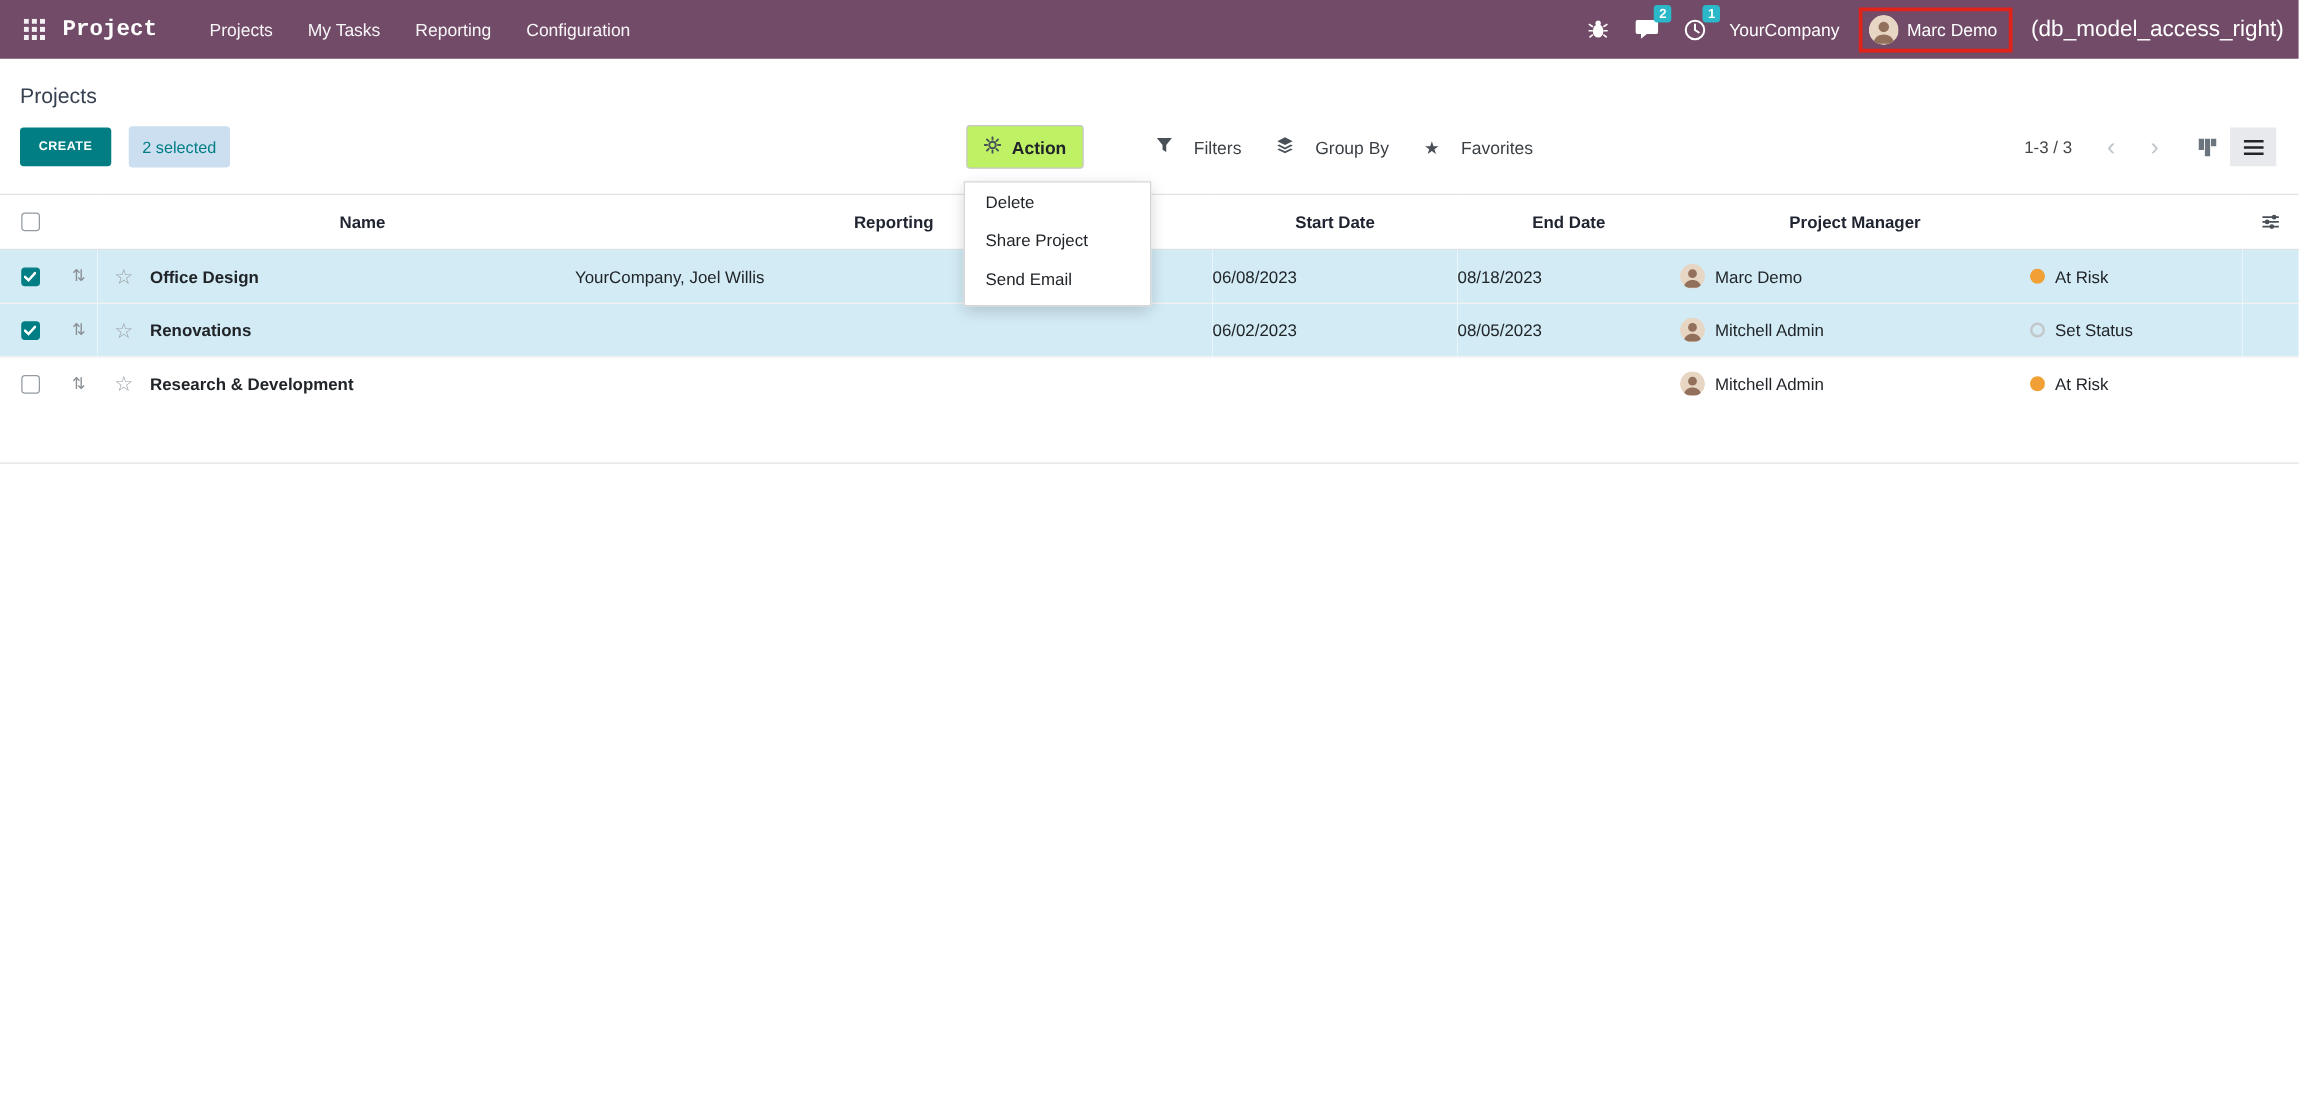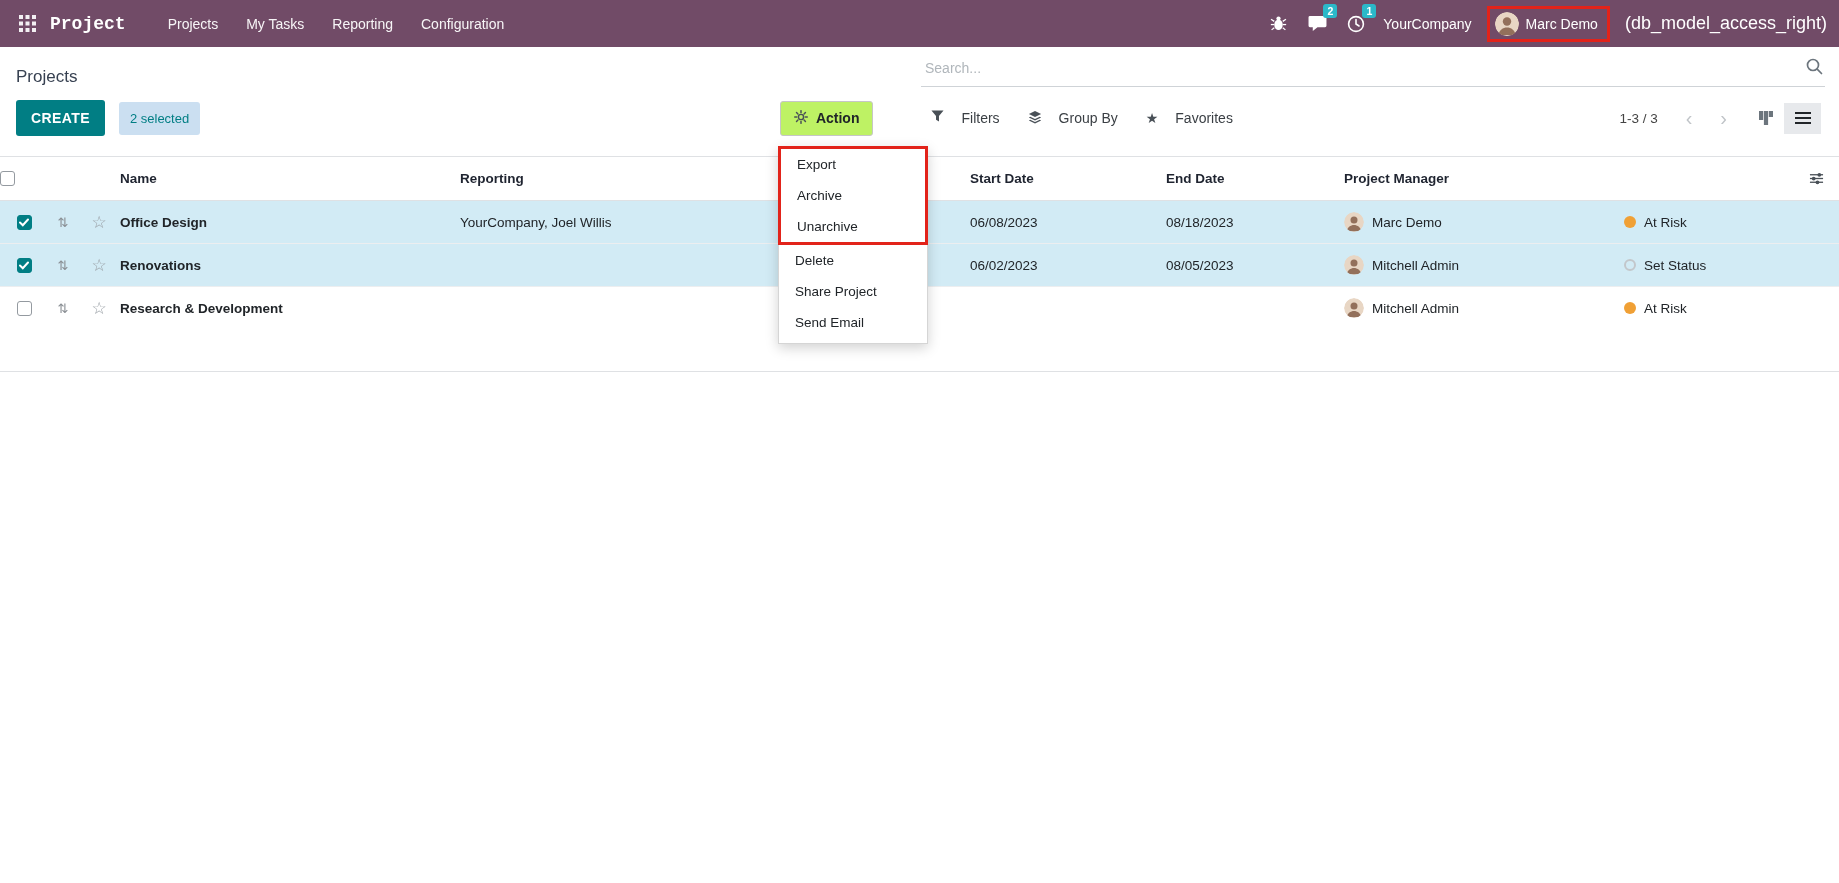--- a/index.html
+++ b/index.html
@@ -23,42 +23,42 @@
 
   
   .subheader { display: flex; align-items: flex-end; justify-content: space-between; padding: 13px 14px 0 16px; height: 40px; }
   .page-title { font-size: 17px; color: #374151; }
   .searchbar { width: 904px; display: flex; align-items: center; border-bottom: 1px solid #cfd3d7; padding: 0 2px 7px 4px; }
   .searchbar input { border: 0; outline: 0; flex: 1; font-size: 14px; color: #212529; background: transparent; }
   .searchbar input::placeholder { color: #b0b6bb; }
 
   
   .control { display: flex; align-items: center; padding: 13px 18px 20px 16px; }
-  .btn-create { background: #017E84; color: #fff; border: 0; font-weight: 700; font-size: 14px; letter-spacing: .4px; padding: 10px 15px; border-radius: 3px; cursor: pointer; font-family: inherit; }
+  .btn-create { background: #017E84; color: #fff; border: 0; font-weight: 700; font-size: 10px; letter-spacing: .4px; padding: 10px 15px; border-radius: 3px; cursor: pointer; font-family: inherit; }
   .sel-badge { margin-left: 14px; background: #CBDFF1; color: #017E84; font-size: 13px; padding: 9px 11px; border-radius: 3px; }
   .spacer1 { flex: 1.5; } .spacer2 { flex: 1; }
   .action-wrap { position: relative; }
   .btn-action { display: flex; align-items: center; gap: 8px; background: #bef264; border: 1px solid #c6c6c6; border-radius: 3px; padding: 8px 13px; font-size: 14px; font-weight: 700; color: #212529; cursor: pointer; font-family: inherit; }
   .facet-group { display: flex; align-items: center; gap: 28px; margin-left: 58px; }
   .facet { display: flex; align-items: center; gap: 17px; font-size: 14px; color: #3a3f44; cursor: pointer; white-space: nowrap; }
   .fav-star { font-size: 14px; color: #495057; line-height: 1; }
   .pager { display: flex; align-items: center; gap: 28px; font-size: 13.5px; color: #444; white-space: nowrap; }
   .chev { color: #c0c4c8; font-size: 20px; line-height: 1; cursor: pointer; }
   .switcher { display: flex; margin-left: 20px; }
   .sw-btn { width: 37px; height: 31px; display: flex; align-items: center; justify-content: center; cursor: pointer; }
   .sw-btn.active { background: #e7e9ec; }
 
   
   .dropdown { position: absolute; top: calc(100% + 10px); left: -2px; width: 150px; background: #fff; border: 1px solid #d5d5d5; box-shadow: 0 4px 12px rgba(0,0,0,.18); z-index: 40; padding-bottom: 5px; }
   .dd-group-highlight { border: 3px solid #E2231A; margin: -1px -1px 0 -1px; background: #fff; }
   .dd-item { font-size: 13.5px; color: #212529; padding: 0 16px; height: 31px; display: flex; align-items: center; cursor: pointer; white-space: nowrap; }
 
   
   table.list { width: 100%; border-collapse: collapse; table-layout: fixed; }
-  .list thead th { border-top: 1px solid #dfe1e4; border-bottom: 1px solid #dfe1e4; font-size: 13.5px; font-weight: 700; text-align: left; height: 44px; padding: 0; color: #1f2430; }
+  .list thead th { border-top: 1px solid #dfe1e4; border-bottom: 1px solid #dfe1e4; font-size: 13.5px; font-weight: 700; text-align: center; height: 44px; padding: 0; color: #1f2430; }
   .list td { height: 43px; font-size: 13.5px; padding: 0; border-top: 1px solid #eceef0; overflow: hidden; white-space: nowrap; }
   .list tbody tr:first-child td { border-top: 0; }
   tr.selected td { background: #D2EBF5; }
   .c-center { text-align: center; }
   .pad { padding-left: 16px; }
   .name-cell { font-weight: 700; }
   .cb { width: 15px; height: 15px; border: 1px solid #949aa0; border-radius: 3px; display: inline-flex; align-items: center; justify-content: center; background: #fff; vertical-align: middle; cursor: pointer; }
   .cb.checked { background: #017E84; border-color: #017E84; }
   .handle { color: #8a8f94; font-size: 13px; cursor: grab; }
   .row-star { color: #9aa0a6; font-size: 17px; cursor: pointer; line-height: 1; }
@@ -132,29 +132,20 @@
           </svg>
       </span>
       <span class="user-name">Marc Demo</span>
     </div>
     <div class="db-label">(db_model_access_right)</div>
   </div>
 </div>
 
 <div class="subheader">
   <div class="page-title">Projects</div>
-  <div class="searchbar">
-    <input type="text" placeholder="Search..." style="">
-    <span>
-      <svg width="18" height="18" viewBox="0 0 18 18">
-          <circle cx="8" cy="8" r="5.5" fill="none" stroke="#6c757d" stroke-width="1.7"></circle>
-          <line x1="12.2" y1="12.2" x2="16.5" y2="16.5" stroke="#6c757d" stroke-width="1.7" stroke-linecap="round"></line>
-        </svg>
-    </span>
-  </div>
 </div>
 
 <div class="control">
   <button class="btn-create">CREATE</button>
   <span class="sel-badge">2 selected</span>
   <div class="spacer1"></div>
   <div class="action-wrap">
     <button class="btn-action">
       <span>
         <svg width="14" height="14" viewBox="0 0 16 16">
@@ -167,25 +158,20 @@
               <line x1="2.9" y1="2.9" x2="4.5" y2="4.5"></line>
               <line x1="11.5" y1="11.5" x2="13.1" y2="13.1"></line>
               <line x1="2.9" y1="13.1" x2="4.5" y2="11.5"></line>
               <line x1="11.5" y1="4.5" x2="13.1" y2="2.9"></line>
             </g>
           </svg>
       </span>
       <span>Action</span>
     </button>
     <div class="dropdown">
-      <div class="dd-group-highlight">
-        <div class="dd-item">Export</div>
-        <div class="dd-item">Archive</div>
-        <div class="dd-item">Unarchive</div>
-      </div>
       <div class="dd-item">Delete</div>
       <div class="dd-item">Share Project</div>
       <div class="dd-item">Send Email</div>
     </div>
   </div>
   <div class="facet-group">
     <div class="facet">
       <span>
         <svg width="13" height="13" viewBox="0 0 14 14">
             <path d="M.5.5h13L8.6 6.5v6l-3.2-2v-4z" fill="#495057"></path>

